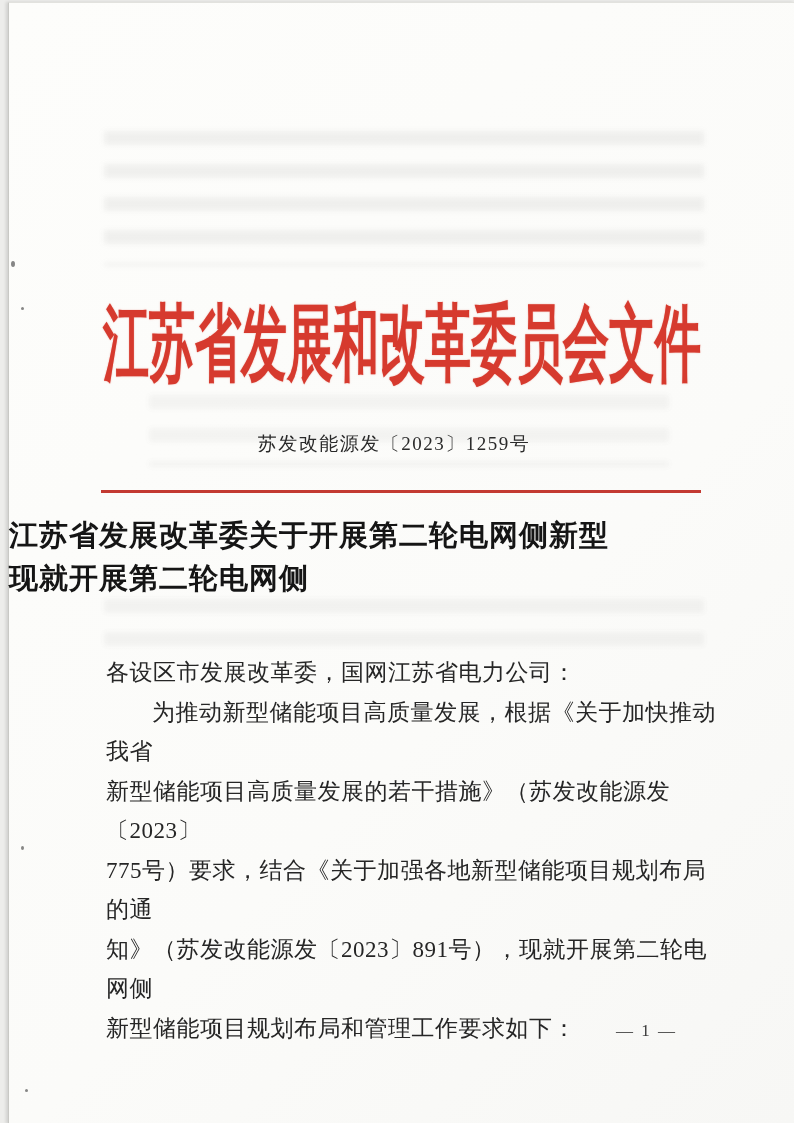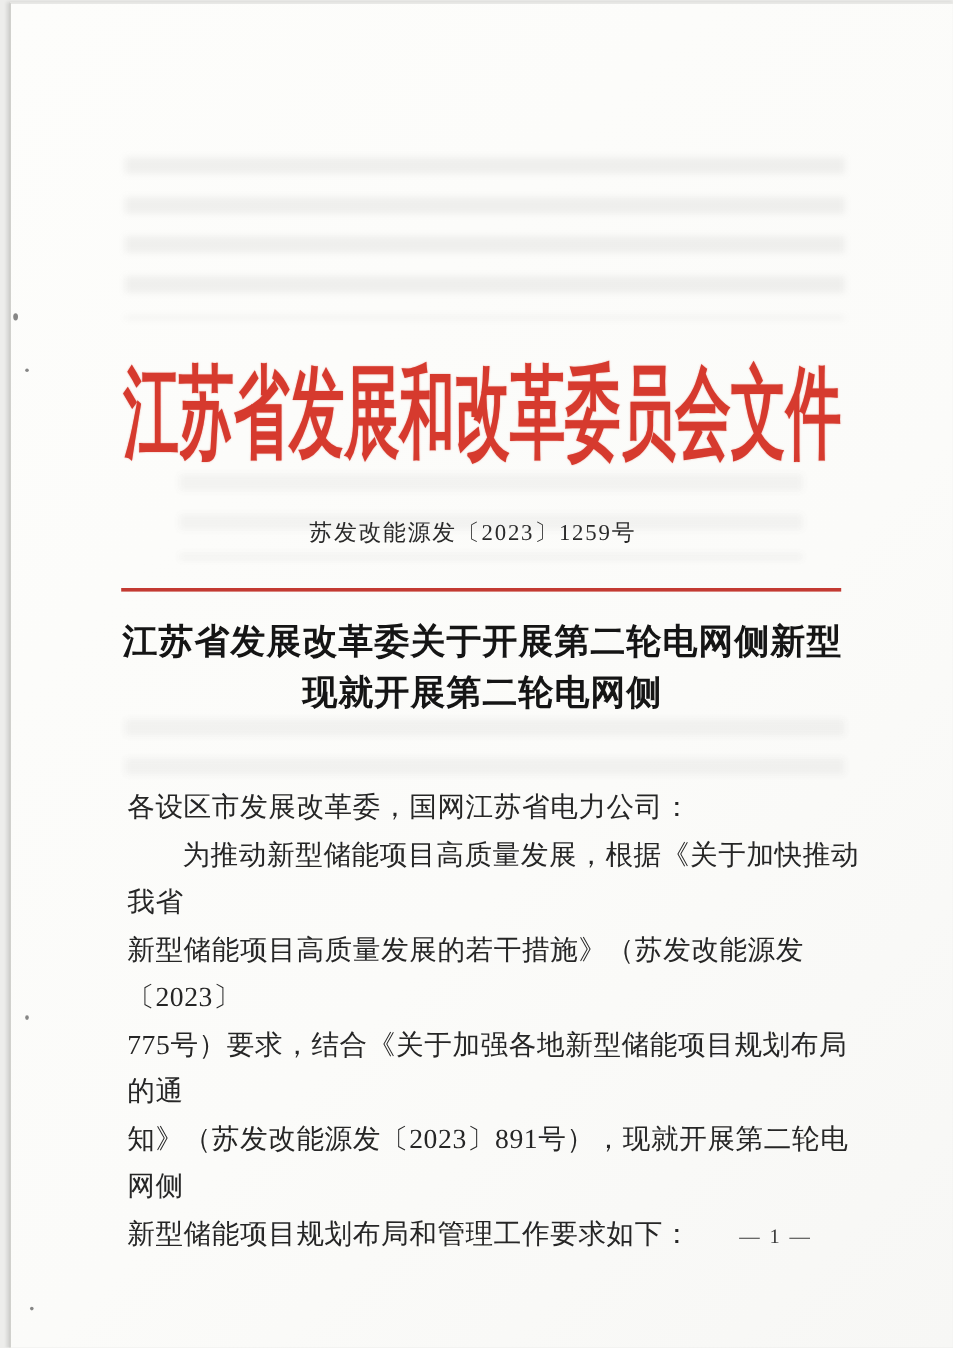--- a/index.html
+++ b/index.html
@@ -58,21 +58,21 @@
     letter-spacing:1.5px;
     color:#2a2a2a;
   }
   .red-divider{
     position:absolute;top:487px;left:92px;
     width:600px;height:3px;
     background:#c33a32;
   }
   .doc-title{
     position:absolute;top:511px;left:0;right:0;
-    text-align:center;
+    text-align:left;
     font-size:29px;
     font-weight:bold;
     line-height:43px;
     letter-spacing:1px;
     color:#151515;
   }
   .body-text{
     position:absolute;top:650px;left:97px;
     width:612px;
     font-size:23px;

